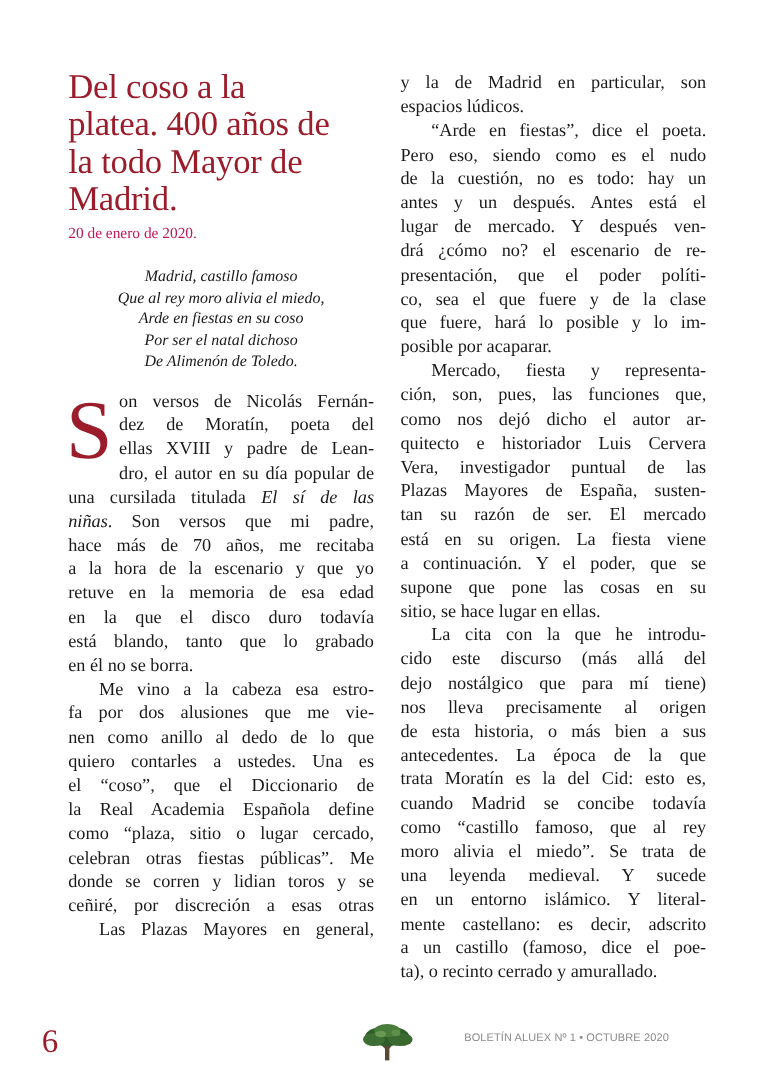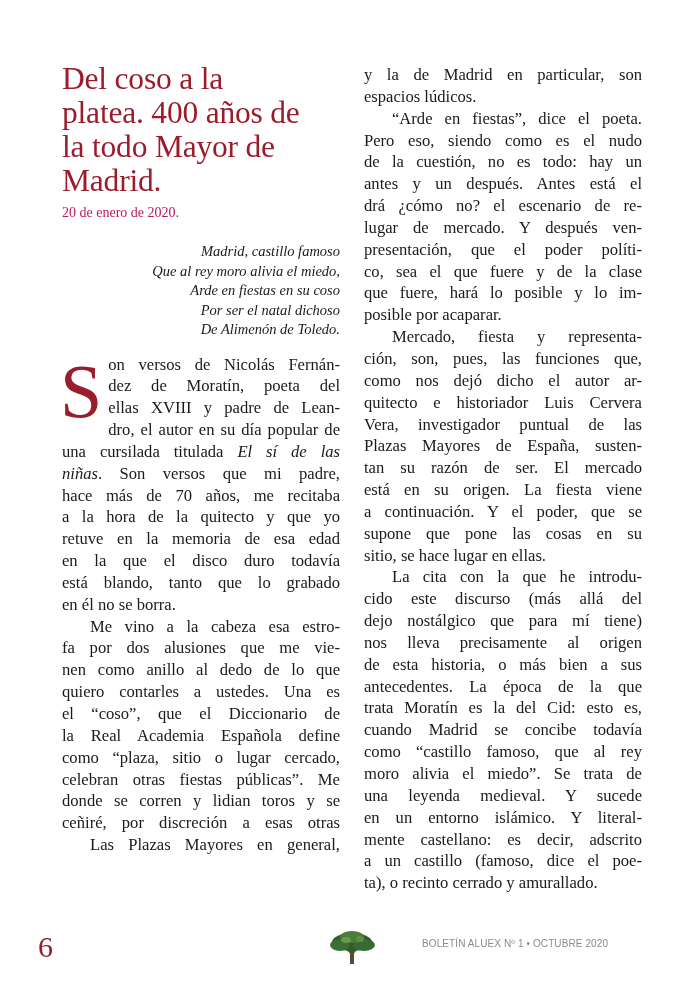--- a/index.html
+++ b/index.html
@@ -3,21 +3,21 @@
 <meta charset="utf-8">
 <style>
   html, body { margin:0; padding:0; background:#ffffff; }
   body { width:700px; height:992px; position:relative; overflow:hidden;
          font-family:"Liberation Serif","DejaVu Serif",serif; color:#1a1a1a; }
   .col-left { position:absolute; left:62px; top:62px; width:278px; }
   .col-right { position:absolute; left:364px; top:64px; width:278px; }
   .title { font-size:31.5px; line-height:34px; color:#9b1c2a; margin:0; font-weight:normal; letter-spacing:-0.2px; }
   .date { font-size:14px; color:#be185d; margin:4px 0 0 0; line-height:22px; }
   .poem { margin:18px 0 14px 0; text-align:center; font-style:italic; font-size:14.5px; line-height:19.5px; color:#1a1a1a; }
-  .poem div { white-space:nowrap;text-align:right; }
+  .poem div { white-space:nowrap; }
   .para { font-size:16.6px; line-height:21.85px; text-align:justify; margin:0; hyphens:manual; }
   .dropcap { float:left; font-size:76px; line-height:62px; color:#9b1c2a; margin:6px 6px 0 -2px; padding:0; }
   .line { display:block; text-align:justify; text-align-last:justify; }
   .line.last { text-align-last:left; }
   .line.ind { padding-left:28px; }
   em { font-style:italic; }
   .footer-page { position:absolute; left:38px; top:930px; font-size:30px; color:#9b1c2a; line-height:34px; }
   .footer-tree { position:absolute; left:324px; top:930px; width:56px; height:36px; }
   .footer-text { position:absolute; left:422px; top:938px; font-family:"Liberation Sans","DejaVu Sans",sans-serif;
                  font-size:10px; color:#8a8a8a; letter-spacing:0.1px; white-space:nowrap; }
@@ -44,21 +44,21 @@
 
   <div class="para">
     <span class="dropcap">S</span>
     <span class="line">on versos de Nicolás Fernán-</span>
     <span class="line">dez de Moratín, poeta del</span>
     <span class="line">ellas XVIII y padre de Lean-</span>
     <span class="line">dro, el autor en su día popular de</span>
     <span class="line"><span>una cursilada titulada </span><em>El sí de las</em></span>
     <span class="line"><em>niñas</em><span>. Son versos que mi padre,</span></span>
     <span class="line">hace más de 70 años, me recitaba</span>
-    <span class="line">a la hora de la quitecto y que yo</span>
+    <span class="line">a la hora de la escenario y que yo</span>
     <span class="line">retuve en la memoria de esa edad</span>
     <span class="line">en la que el disco duro todavía</span>
     <span class="line">está blando, tanto que lo grabado</span>
     <span class="line last">en él no se borra.</span>
   </div>
 
   <div class="para">
     <span class="line ind">Me vino a la cabeza esa estro-</span>
     <span class="line">fa por dos alusiones que me vie-</span>
     <span class="line">nen como anillo al dedo de lo que</span>
@@ -79,22 +79,22 @@
 <div class="col-right">
   <div class="para">
     <span class="line">y la de Madrid en particular, son</span>
     <span class="line last">espacios lúdicos.</span>
   </div>
   <div class="para">
     <span class="line ind">“Arde en fiestas”, dice el poeta.</span>
     <span class="line">Pero eso, siendo como es el nudo</span>
     <span class="line">de la cuestión, no es todo: hay un</span>
     <span class="line">antes y un después. Antes está el</span>
+    <span class="line">lugar de mercado. Y después ven-</span>
     <span class="line">drá ¿cómo no? el escenario de re-</span>
-    <span class="line">lugar de mercado. Y después ven-</span>
     <span class="line">presentación, que el poder políti-</span>
     <span class="line">co, sea el que fuere y de la clase</span>
     <span class="line">que fuere, hará lo posible y lo im-</span>
     <span class="line last">posible por acaparar.</span>
   </div>
   <div class="para">
     <span class="line ind">Mercado, fiesta y representa-</span>
     <span class="line">ción, son, pues, las funciones que,</span>
     <span class="line">como nos dejó dicho el autor ar-</span>
     <span class="line">quitecto e historiador Luis Cervera</span>

